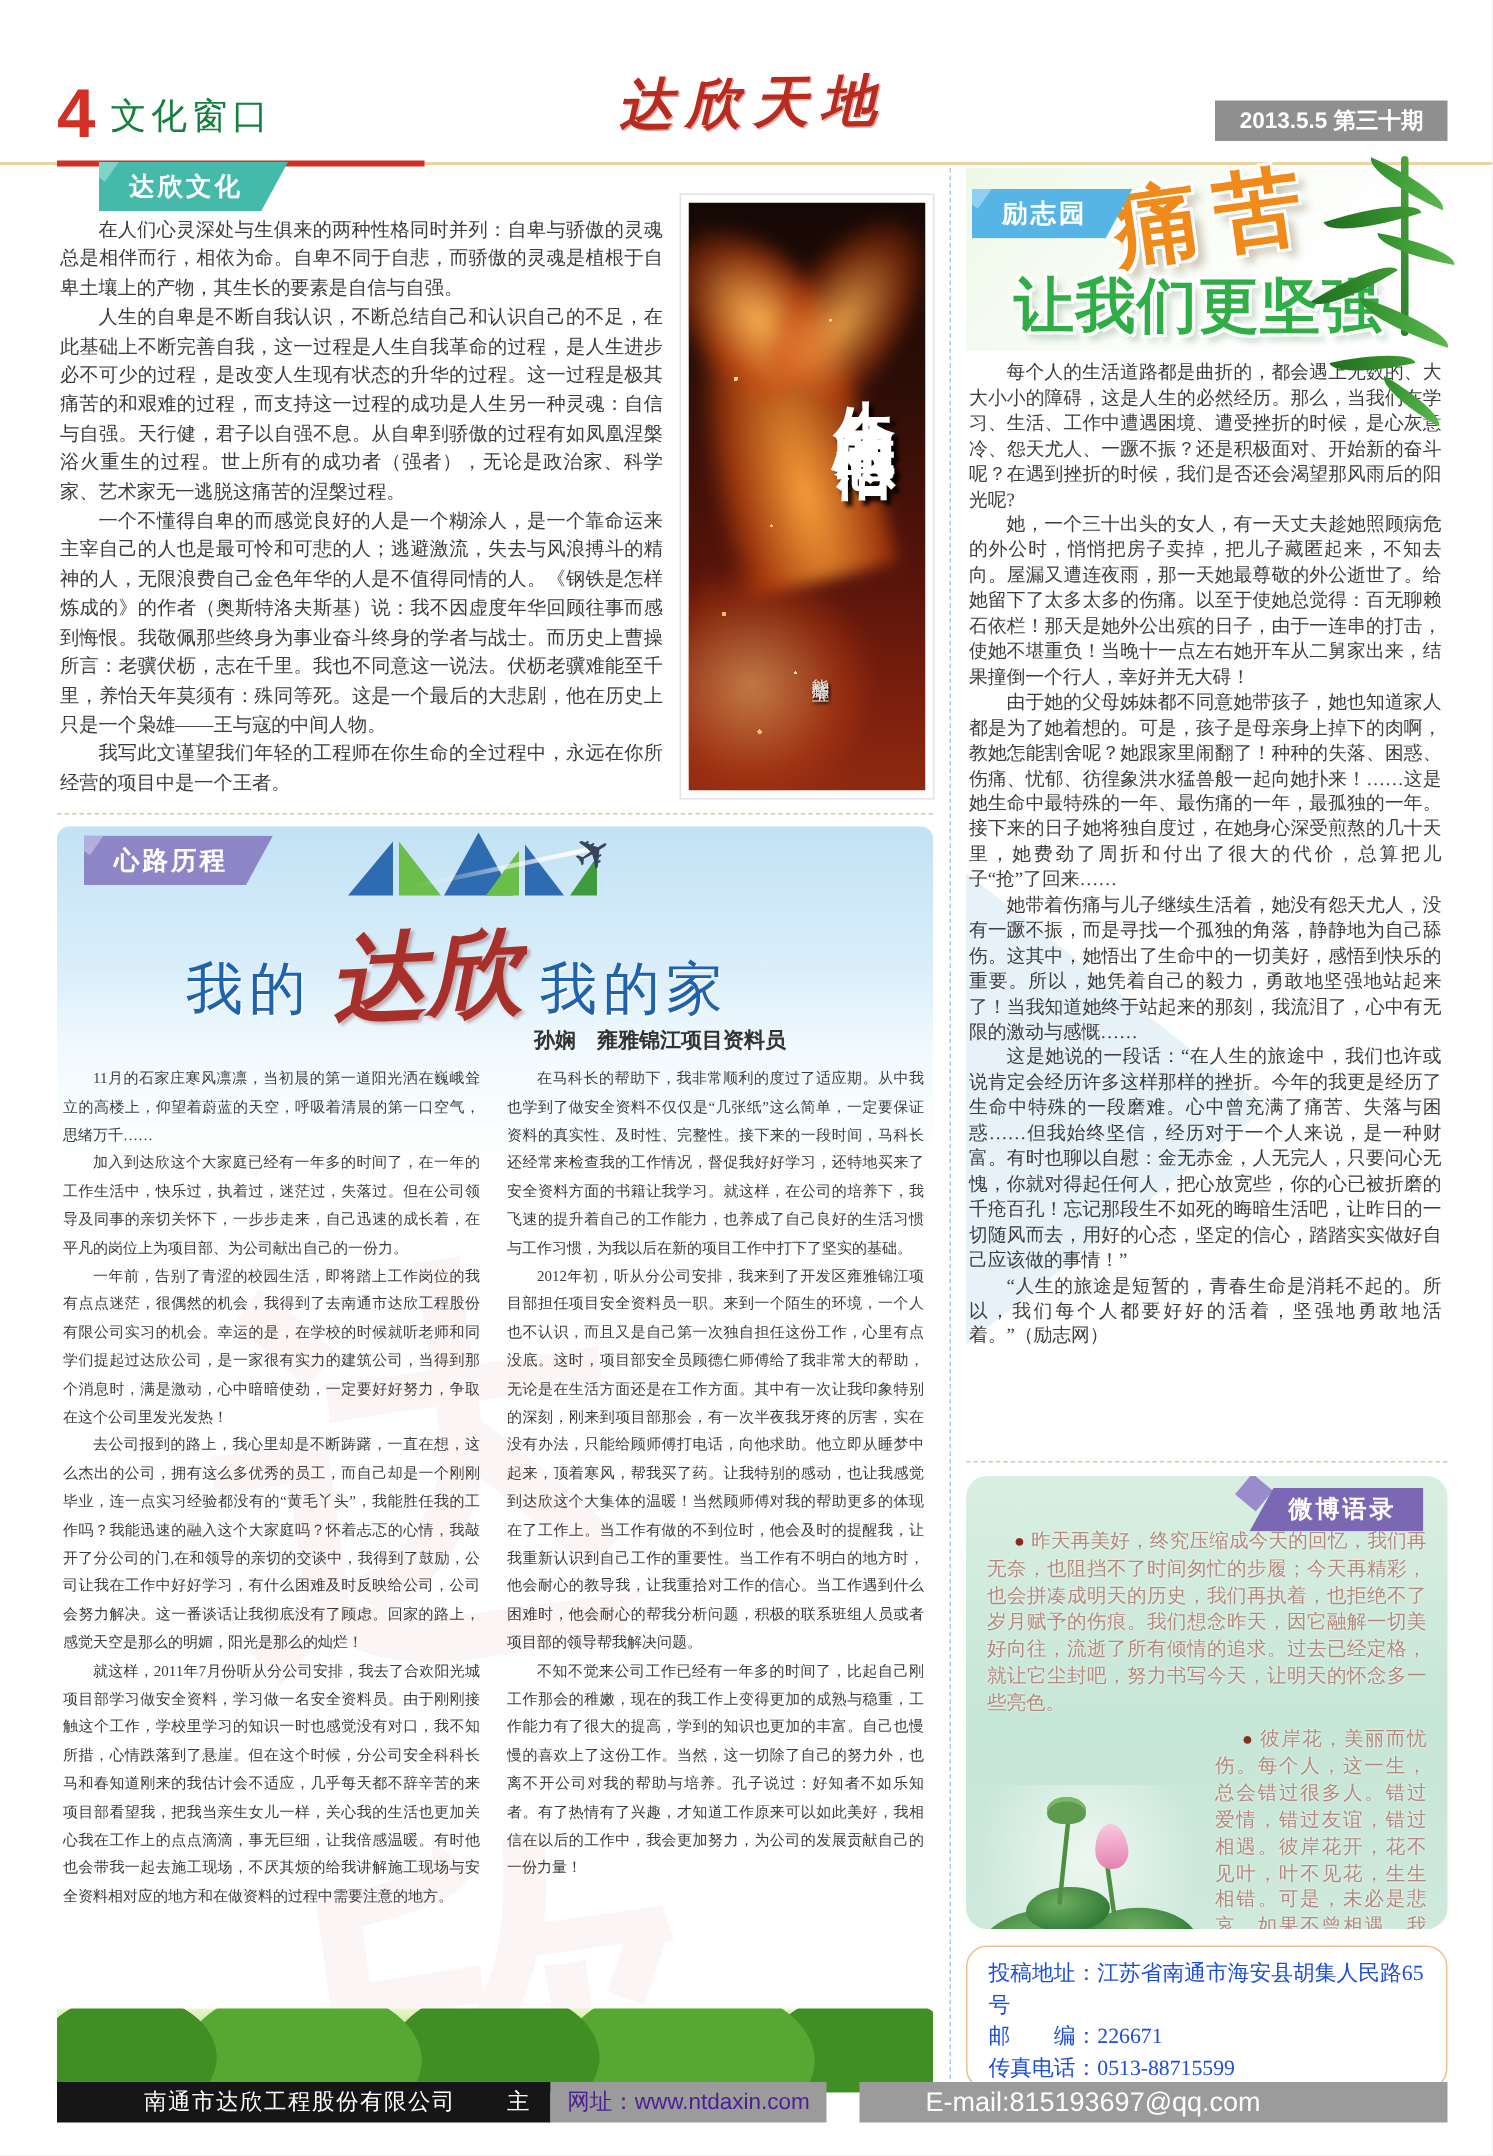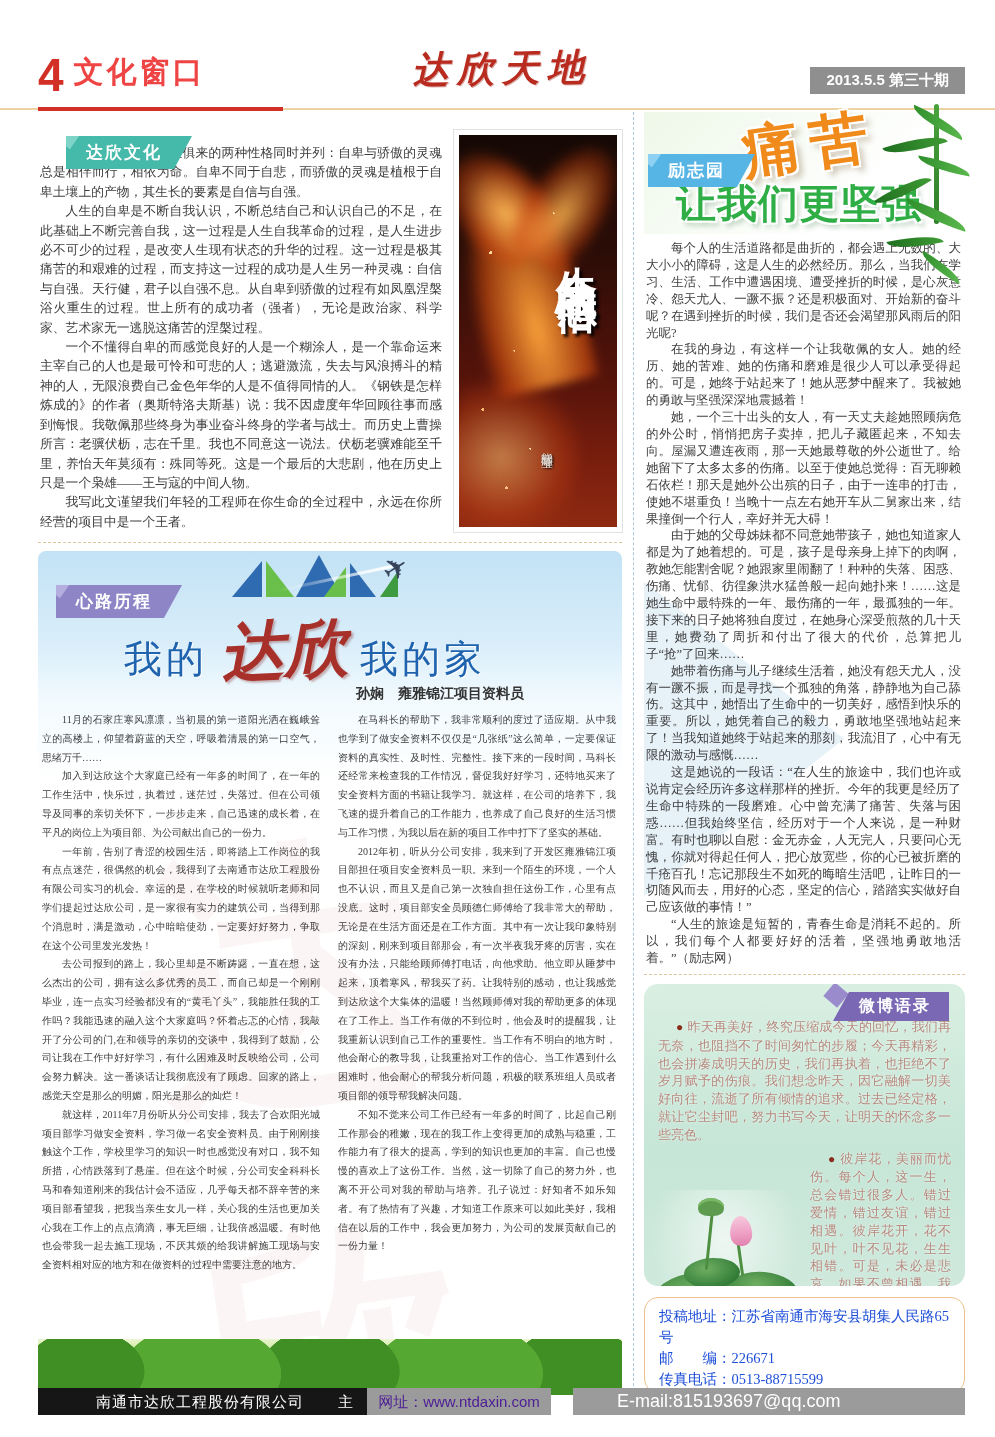--- a/index.html
+++ b/index.html
@@ -7,39 +7,39 @@
   .page {
     position:relative; width:995px; height:1437px; margin:0 auto;
     background:#ffffff; overflow:hidden;
     font-family:"Liberation Serif","DejaVu Serif",serif; color:#3a3a3a;
   }
 
   
   .hdr { position:absolute; top:50px; left:38px; right:30px; height:52px; }
   .hdr-left { position:absolute; left:0; bottom:6px; display:flex; align-items:flex-end; gap:10px; }
   .pagenum { font-family:"Liberation Sans",sans-serif; font-size:46px; font-weight:bold; color:#d22f26; line-height:0.9; }
-  .section-name { font-size:30px; font-weight:bold; color:#ef4444; letter-spacing:3px; padding-bottom:3px; }
+  .section-name { font-size:24px; font-weight:normal; color:#15803d; letter-spacing:3px; padding-bottom:3px; }
   .masthead { position:absolute; left:50%; transform:translateX(-50%) rotate(-1deg); bottom:8px;
     font-size:37px; font-weight:bold; color:#b92a1f; letter-spacing:8px; font-style:italic;
     text-shadow:1px 1px 0 rgba(150,20,10,.35); }
   .issue-box { position:absolute; right:0; bottom:8px; background:#8f8f8f; color:#fff;
     font-family:"Liberation Sans",sans-serif; font-size:15px; font-weight:bold; padding:4px 16px; }
   .hdr-rule { position:absolute; top:106px; left:0; right:0; height:4px; border-bottom:2px solid #ecd3a2; }
   .hdr-rule .red-seg { position:absolute; left:38px; bottom:-3px; width:245px; height:4px; background:#d22f26; }
 
   
   .content { position:absolute; top:112px; left:38px; right:30px; bottom:46px; display:flex; }
   .col-left { width:584px; position:relative; }
   .v-sep { width:0; border-left:1px dashed #aac8dd; margin:0 10px 0 11px; }
   .col-right { flex:1; position:relative; }
 
   
   .tab { position:relative; display:inline-block; color:#fff; font-family:"Liberation Sans",sans-serif;
     font-weight:bold; font-size:17px; letter-spacing:2px; padding:5px 30px 5px 20px;
-    clip-path:polygon(0 0,100% 0,calc(100% - 18px) 100%,0 100%); z-index:3;margin-top:28px; }
+    clip-path:polygon(0 0,100% 0,calc(100% - 18px) 100%,0 100%); z-index:3; }
   .tab-fold { position:absolute; width:16px; height:16px; transform:rotate(35deg); z-index:2; }
   .tab-teal { background:#45b9aa; }
   .fold-teal { background:#7fd4c8; left:-6px; top:-6px; }
   .tab-purple { background:#8d85c6; }
   .fold-purple { background:#b4aede; left:-6px; top:-6px; }
   .tab-blue { background:#57b5e5; }
   .fold-blue { background:#8ed1f2; left:-6px; top:-6px; }
 
   
   .daxin-culture { position:relative; height:420px; }
@@ -269,21 +269,20 @@
             <span class="leaf d" style="width:64px;height:14px;right:26px;top:34px;transform:rotate(-18deg);"></span>
             <span class="leaf" style="width:54px;height:12px;right:2px;top:56px;transform:rotate(10deg);"></span>
             <span class="leaf d" style="width:60px;height:13px;right:40px;top:80px;transform:rotate(-32deg);"></span>
             <span class="leaf" style="width:66px;height:14px;right:4px;top:104px;transform:rotate(18deg);"></span>
             <span class="leaf d" style="width:56px;height:12px;right:30px;top:132px;transform:rotate(-12deg);"></span>
             <span class="leaf" style="width:48px;height:11px;right:8px;top:158px;transform:rotate(30deg);"></span>
           </div>
         </div>
         <div class="insp-text">
           <p>每个人的生活道路都是曲折的，都会遇上无数的、大大小小的障碍，这是人生的必然经历。那么，当我们在学习、生活、工作中遭遇困境、遭受挫折的时候，是心灰意冷、怨天尤人、一蹶不振？还是积极面对、开始新的奋斗呢？在遇到挫折的时候，我们是否还会渴望那风雨后的阳光呢?</p>
-          <p>在我的身边，有这样一个让我敬佩的女人。她的经历、她的苦难、她的伤痛和磨难是很少人可以承受得起的。可是，她终于站起来了！她从恶梦中醒来了。我被她的勇敢与坚强深深地震撼着！</p>
           <p>她，一个三十出头的女人，有一天丈夫趁她照顾病危的外公时，悄悄把房子卖掉，把儿子藏匿起来，不知去向。屋漏又遭连夜雨，那一天她最尊敬的外公逝世了。给她留下了太多太多的伤痛。以至于使她总觉得：百无聊赖石依栏！那天是她外公出殡的日子，由于一连串的打击，使她不堪重负！当晚十一点左右她开车从二舅家出来，结果撞倒一个行人，幸好并无大碍！</p>
           <p>由于她的父母姊妹都不同意她带孩子，她也知道家人都是为了她着想的。可是，孩子是母亲身上掉下的肉啊，教她怎能割舍呢？她跟家里闹翻了！种种的失落、困惑、伤痛、忧郁、彷徨象洪水猛兽般一起向她扑来！……这是她生命中最特殊的一年、最伤痛的一年，最孤独的一年。接下来的日子她将独自度过，在她身心深受煎熬的几十天里，她费劲了周折和付出了很大的代价，总算把儿子“抢”了回来……</p>
           <p>她带着伤痛与儿子继续生活着，她没有怨天尤人，没有一蹶不振，而是寻找一个孤独的角落，静静地为自己舔伤。这其中，她悟出了生命中的一切美好，感悟到快乐的重要。所以，她凭着自己的毅力，勇敢地坚强地站起来了！当我知道她终于站起来的那刻，我流泪了，心中有无限的激动与感慨……</p>
           <p>这是她说的一段话：“在人生的旅途中，我们也许或说肯定会经历许多这样那样的挫折。今年的我更是经历了生命中特殊的一段磨难。心中曾充满了痛苦、失落与困惑……但我始终坚信，经历对于一个人来说，是一种财富。有时也聊以自慰：金无赤金，人无完人，只要问心无愧，你就对得起任何人，把心放宽些，你的心已被折磨的千疮百孔！忘记那段生不如死的晦暗生活吧，让昨日的一切随风而去，用好的心态，坚定的信心，踏踏实实做好自己应该做的事情！”</p>
           <p>“人生的旅途是短暂的，青春生命是消耗不起的。所以，我们每个人都要好好的活着，坚强地勇敢地活着。”（励志网）</p>
         </div>
       </section>
 
       <div class="h-dash"></div>
 

